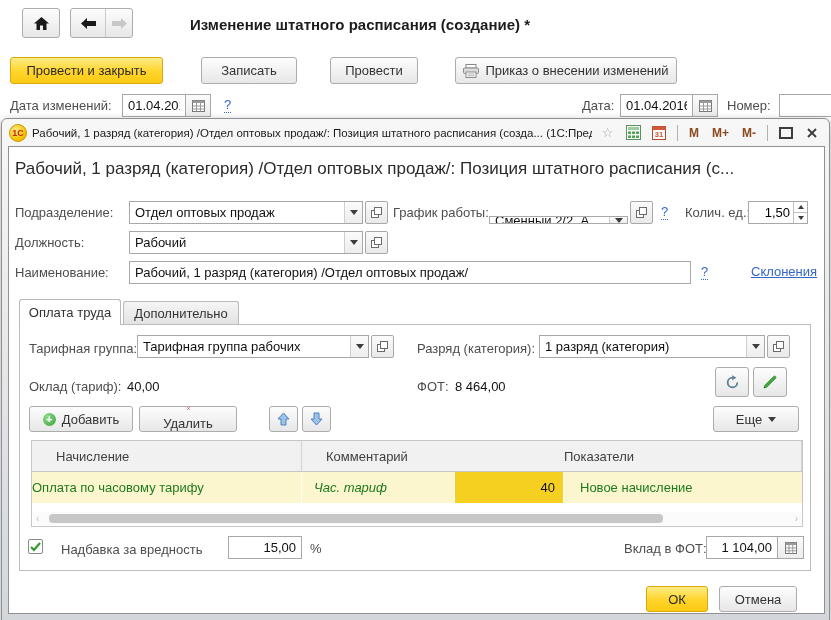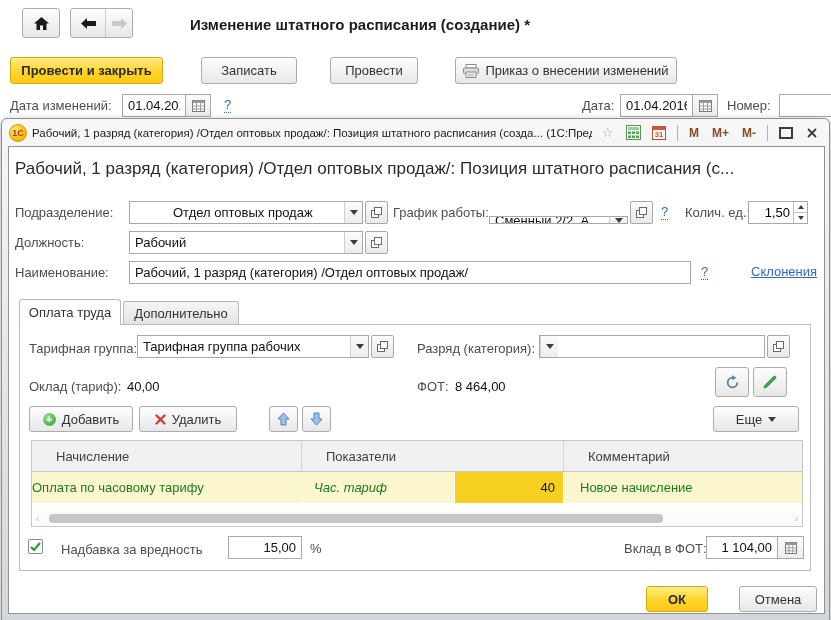--- a/index.html
+++ b/index.html
@@ -4,21 +4,21 @@
 <style>
   html,body{margin:0;padding:0;}
   body{width:831px;height:620px;position:relative;overflow:hidden;background:#fff;
        font-family:"Liberation Sans",sans-serif;font-size:13px;color:#333;}
   .abs{position:absolute;box-sizing:border-box;}
   .lbl{color:#4d4d4d;white-space:nowrap;}
   .val{color:#111;white-space:nowrap;}
   .btn{border:1px solid #acacac;border-radius:3px;background:linear-gradient(#fdfdfd,#e7e7e7);
        display:flex;align-items:center;justify-content:center;gap:6px;color:#333;cursor:pointer;
        box-sizing:border-box;white-space:nowrap;}
-  .btn-yellow{background:linear-gradient(#ffec86,#ffd42a 55%,#fcca15);border-color:#d8a90c;font-weight:bold;color:#2b2b2b;}
+  .btn-yellow{background:linear-gradient(#ffec86,#ffd42a 55%,#fcca15);border-color:#d8a90c;font-weight:normal;color:#2b2b2b;}
   .input{border:1px solid #a8a8a8;background:#fff;height:23px;box-sizing:border-box;
          font-family:"Liberation Sans",sans-serif;font-size:13px;color:#111;padding:0 5px;}
   .ta-r{text-align:right;}
   .iconfield{display:flex;align-items:stretch;}
   .sidebtn{width:24px;border:1px solid #a8a8a8;border-left:none;background:linear-gradient(#fbfbfb,#ececec);
            display:flex;align-items:center;justify-content:center;cursor:pointer;}
   .combo{display:flex;align-items:stretch;height:23px;}
   .combo .field{border:1px solid #a8a8a8;background:#fff;display:flex;align-items:stretch;box-sizing:border-box;}
   .combo .ctext{flex:1;display:flex;align-items:center;padding:0 5px;white-space:nowrap;overflow:hidden;color:#111;}
   .combo .carrow{width:17px;border-left:1px solid #cfcfcf;background:linear-gradient(#fbfbfb,#ededed);
@@ -186,21 +186,21 @@
           <path d="M1 1 L9 9 M9 1 L1 9" stroke="#3c3c3c" stroke-width="1.8"></path>
         </svg>
     </span>
   </div>
 
   <div class="content">
     <div class="abs" style="left:6px;top:12px;font-size:17px;color:#2b2b2b;white-space:nowrap;">Рабочий, 1 разряд (категория) /Отдел оптовых продаж/: Позиция штатного расписания (с...</div>
 
     <div class="abs lbl" style="left:6px;top:58px;">Подразделение:</div>
     <div class="combo abs" style="left:120px;top:54px;">
-      <div class="field" style="width:234px;padding-left:38px;">
+      <div class="field" style="width:234px;">
         <span class="ctext">Отдел оптовых продаж</span>
         <span class="carrow">
             <span class="tri-down"></span>
           </span>
       </div>
       <span class="openbtn">
         <svg width="11" height="11" viewBox="0 0 11 11">
             <rect x="0.5" y="3.5" width="7" height="7" fill="#fff" stroke="#6b6b6b"></rect>
             <rect x="3.5" y="0.5" width="7" height="7" fill="#fff" stroke="#6b6b6b"></rect>
           </svg>
@@ -276,20 +276,21 @@
       <span class="openbtn">
         <svg width="11" height="11" viewBox="0 0 11 11">
             <rect x="0.5" y="3.5" width="7" height="7" fill="#fff" stroke="#6b6b6b"></rect>
             <rect x="3.5" y="0.5" width="7" height="7" fill="#fff" stroke="#6b6b6b"></rect>
           </svg>
       </span>
     </div>
     <div class="abs lbl" style="left:408px;top:194px;z-index:4;">Разряд (категория):</div>
     <div class="combo abs" style="left:530px;top:188px;z-index:4;">
       <div class="field" style="width:226px;">
+        <span class="ctext">1 разряд (категория)</span>
         <span class="carrow">
             <span class="tri-down"></span>
           </span>
       </div>
       <span class="openbtn">
         <svg width="11" height="11" viewBox="0 0 11 11">
             <rect x="0.5" y="3.5" width="7" height="7" fill="#fff" stroke="#6b6b6b"></rect>
             <rect x="3.5" y="0.5" width="7" height="7" fill="#fff" stroke="#6b6b6b"></rect>
           </svg>
       </span>
@@ -308,21 +309,21 @@
     <div class="btn sqbtn" style="left:744px;top:220px;width:34px;height:30px;z-index:4;">
       <svg width="14" height="14" viewBox="0 0 14 14">
           <path d="M1 13 L3.6 12.3 L12.5 3.4 A1.3 1.3 0 0 0 12.5 1.6 A1.3 1.3 0 0 0 10.6 1.6 L1.7 10.5 Z" fill="#3fae3f" stroke="#2c7f2c" stroke-width="0.8"></path>
         </svg>
     </div>
 
     <div class="btn sqbtn" style="left:20px;top:259px;width:104px;height:26px;z-index:4;">
       <span class="plus">+</span>
       <span>Добавить</span>
     </div>
-    <div class="btn sqbtn" style="left:130px;top:259px;width:98px;height:26px;z-index:4;">
+    <div class="btn sqbtn" style="left:130px;top:259px;width:98px;height:26px;z-index:4;flex-direction:column;">
       <svg width="11" height="11" viewBox="0 0 11 11">
           <path d="M1.5 1.5 L9.5 9.5 M9.5 1.5 L1.5 9.5" stroke="#d23b3b" stroke-width="2.4" stroke-linecap="round"></path>
         </svg>
       <span>Удалить</span>
     </div>
     <div class="btn sqbtn" style="left:260px;top:259px;width:29px;height:26px;z-index:4;">
       <svg width="13" height="14" viewBox="0 0 13 14">
           <path d="M6.5 1 L12 7 H9 V13 H4 V7 H1 Z" fill="#9cc3e5" stroke="#4f81bd"></path>
         </svg>
     </div>
@@ -332,22 +333,22 @@
         </svg>
     </div>
     <div class="btn sqbtn" style="left:704px;top:259px;width:86px;height:26px;z-index:4;">
       <span>Еще</span>
       <span class="tri-down"></span>
     </div>
 
     <div class="tbl" style="left:22px;top:293px;width:770px;height:85px;z-index:4;">
       <div class="thead">
         <div class="hc" style="width:270px;">Начисление</div>
+        <div class="hc" style="width:238px;border-right:none;">Комментарий</div>
         <div class="hc" style="width:262px;">Показатели</div>
-        <div class="hc" style="width:238px;border-right:none;">Комментарий</div>
       </div>
       <div class="trow">
         <div class="tc" style="width:270px;padding-left:0;">Оплата по часовому тарифу</div>
         <div class="tc" style="width:153px;padding-left:12px;font-style:italic;">Час. тариф</div>
         <div class="tc" style="width:109px;background:#f5d021;color:#111;justify-content:flex-end;padding-right:8px;">40</div>
         <div class="tc" style="width:238px;padding-left:16px;border-right:none;">Новое начисление</div>
       </div>
       <div class="hscroll">
         <span class="sarr" style="left:3px;">‹</span>
         <div class="thumb" style="left:16px;width:614px;"></div>
@@ -374,17 +375,17 @@
             <line x1="7.8" y1="3" x2="7.8" y2="11.5" stroke="#999"></line>
             <line x1="0.5" y1="6" x2="11.5" y2="6" stroke="#999"></line>
             <line x1="0.5" y1="8.8" x2="11.5" y2="8.8" stroke="#999"></line>
           </svg>
       </span>
     </div>
 
     <div class="btn btn-yellow abs" style="left:637px;top:439px;width:62px;height:26px;">
       <span>ОК</span>
     </div>
-    <div class="btn abs" style="left:710px;top:439px;width:78px;height:26px;margin-left:20px;">
+    <div class="btn abs" style="left:710px;top:439px;width:78px;height:26px;">
       <span>Отмена</span>
     </div>
   </div>
 </div>
 
 </body></html>

